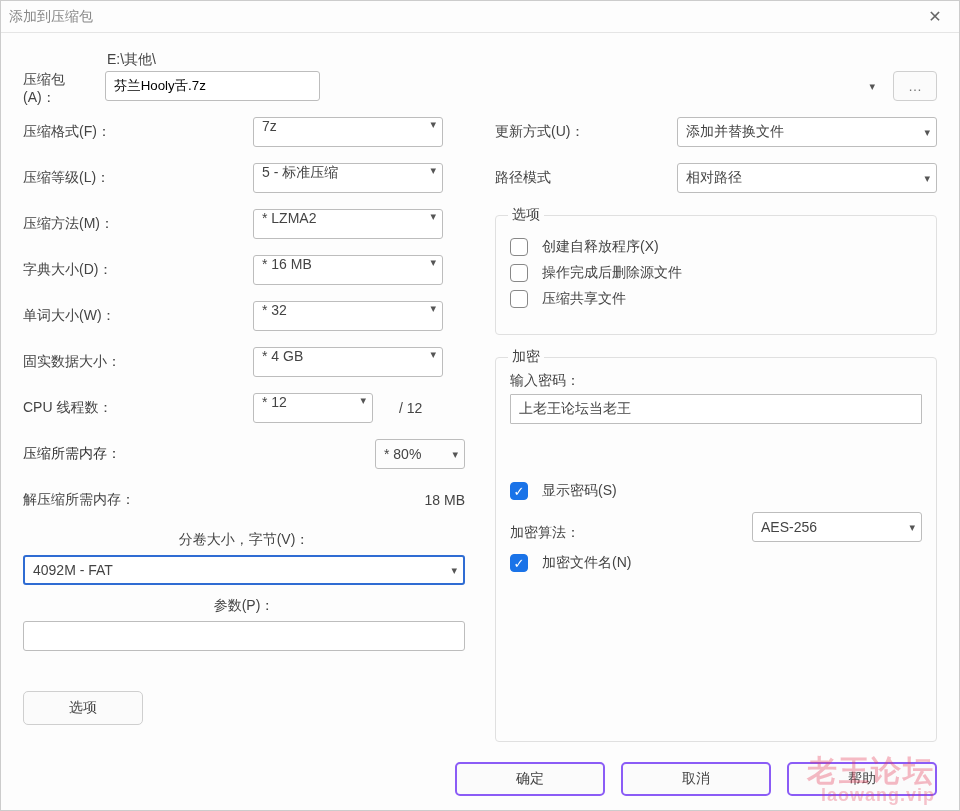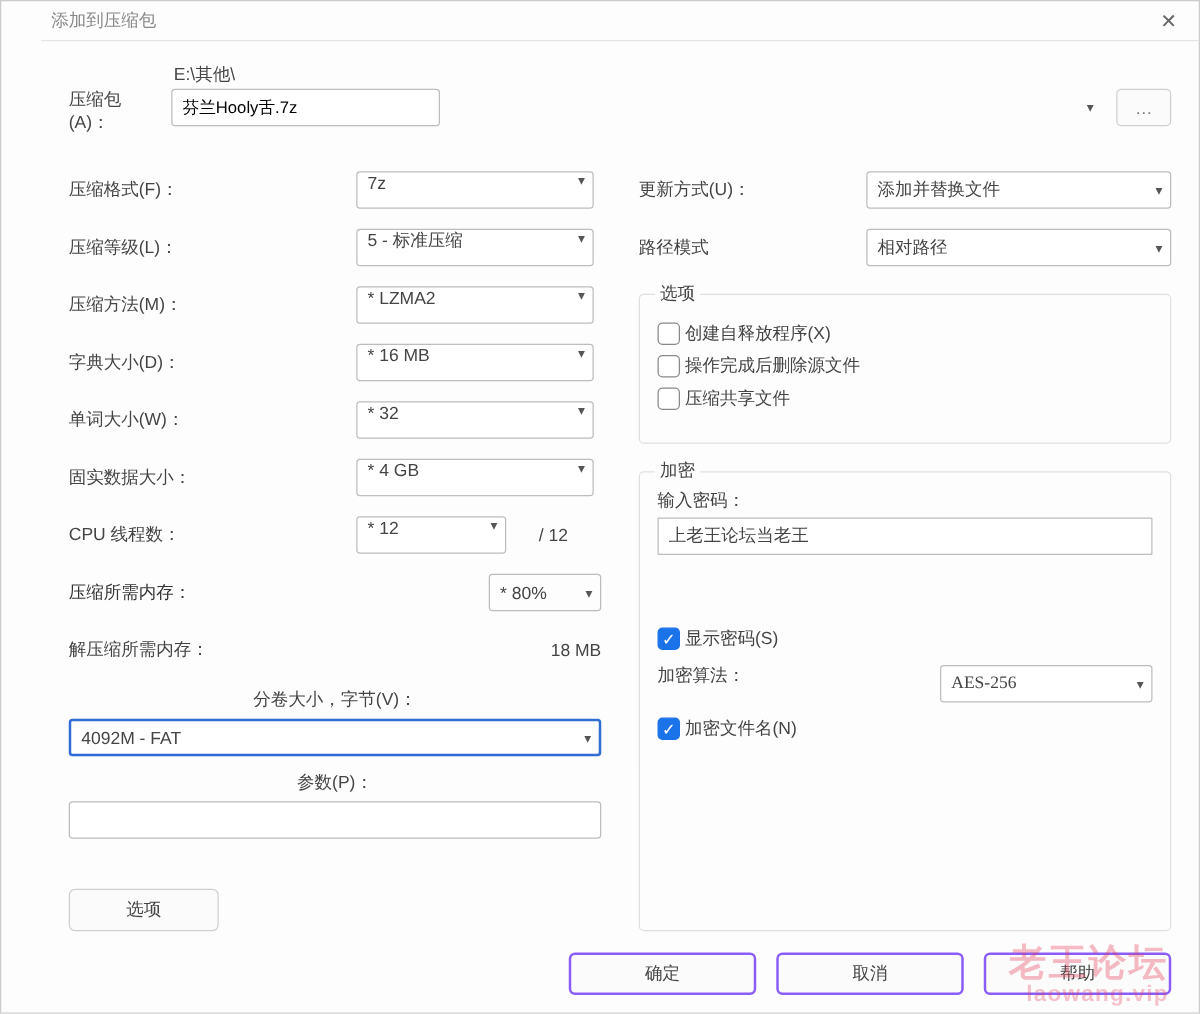--- a/index.html
+++ b/index.html
@@ -9,21 +9,20 @@
   background: #f0f0f0;
   color: #333;
 }
 .window {
   width: 960px;
   height: 811px;
   background: #fdfdfd;
   border: 1px solid #ccc;
   display: flex;
   flex-direction: column;
-  padding-left: 32px;
 }
 .titlebar {
   height: 32px;
   display: flex;
   align-items: center;
   padding: 0 8px;
   border-bottom: 1px solid #e5e5e5;
   color: #888;
 }
 .titlebar-title { flex: 1; font-size: 14px; }
@@ -79,21 +78,20 @@
   background: #fbfbfb;
   display: flex;
   align-items: center;
   justify-content: center;
   color: #777;
 }
 .columns {
   flex: 1;
   display: flex;
   gap: 30px;
-  margin-top: 20px;
 }
 .col-left, .col-right { flex: 1; display: flex; flex-direction: column; }
 .form-row {
   display: flex;
   align-items: center;
   margin-bottom: 16px;
   min-height: 30px;
 }
 .form-row .lbl { width: 230px; color: #444; }
 .combo {
@@ -164,21 +162,21 @@
   position: absolute;
   top: -10px;
   left: 12px;
   background: #fdfdfd;
   padding: 0 4px;
   color: #444;
 }
 .check-row {
   display: flex;
   align-items: center;
-  gap: 4px;
+  gap: 14px;
   margin: 8px 0;
   color: #444;
 }
 .chk {
   width: 18px; height: 18px;
   border: 1.5px solid #888;
   border-radius: 4px;
   background: #fff;
   display: inline-flex;
   align-items: center;
@@ -198,24 +196,23 @@
   background: #fff;
   padding: 0 8px;
   display: flex;
   align-items: center;
   color: #444;
   margin-top: 4px;
   margin-bottom: 10px;
 }
 .enc-method-row {
   display: flex;
-  align-items: flex-start;
+  align-items: flex-end;
   gap: 10px;
   margin: 12px 0;
-  font-family: Liberation Serif, serif;
 }
 .enc-method-row .lbl { flex: 1; color: #444; }
 .enc-combo {
   width: 170px;
   height: 30px;
   border: 1px solid #bdbdbd;
   border-radius: 3px;
   background: #fff;
   display: flex;
   align-items: center;

